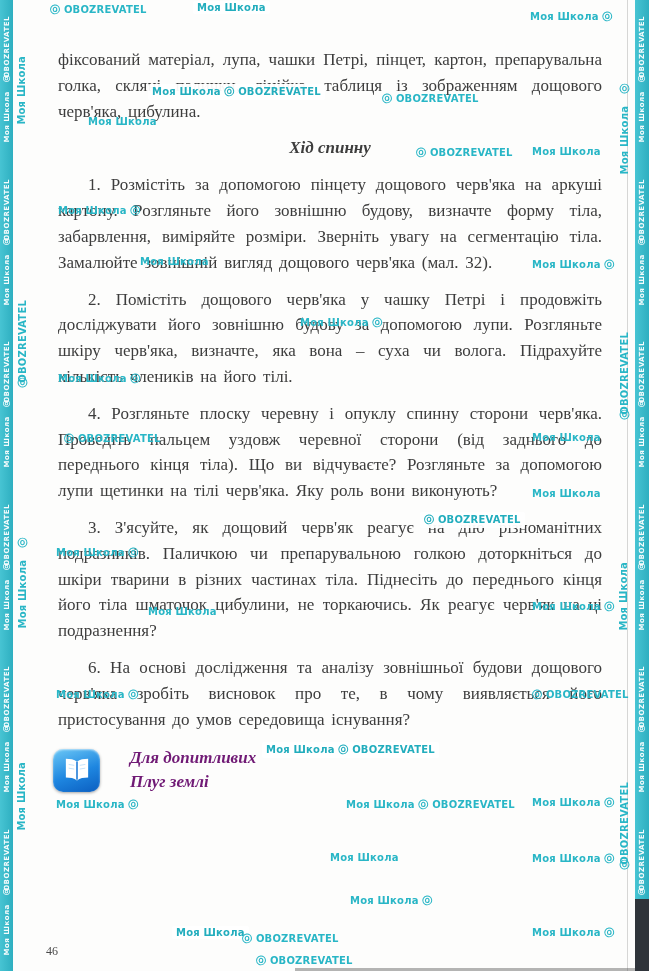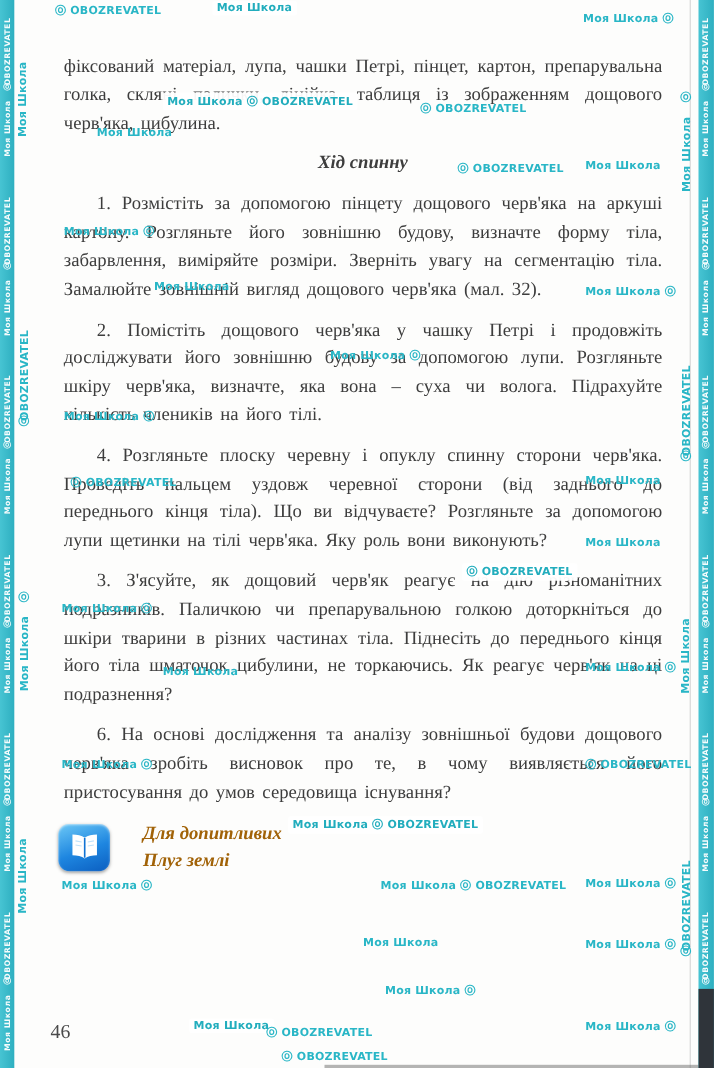--- a/index.html
+++ b/index.html
@@ -35,22 +35,22 @@
     color:#3d3d3d;margin:6px 0 5px;line-height:26px;
   }
   
   .extra{display:flex;align-items:center;gap:30px;margin:14px 0 8px 6px;}
   .book-badge{
     width:47px;height:43px;border-radius:10px;flex:0 0 auto;
     background:linear-gradient(160deg,#6cc8f6 0%,#1e86e0 55%,#0b5ec0 100%);
     box-shadow:inset 0 1px 2px rgba(255,255,255,.6),0 1px 3px rgba(0,0,0,.35);
     display:flex;align-items:center;justify-content:center;
   }
-  .extra-title{font-size:17px;font-weight:bold;font-style:italic;color:#a16207;line-height:24px;}
-  .page-num{position:absolute;left:46px;bottom:22px;font-size:18px;color:#4a4a4a;z-index:1;}
+  .extra-title{font-size:17px;font-weight:bold;font-style:italic;color:#701a75;line-height:24px;}
+  .page-num{position:absolute;left:46px;bottom:12px;font-size:12px;color:#4a4a4a;z-index:1;}
   
   .wm{
     position:absolute;font-family:"DejaVu Sans",sans-serif;font-size:10px;font-weight:bold;
     color:#29b6c6;white-space:nowrap;z-index:3;letter-spacing:.2px;
   }
   .wm.chip{background:rgba(255,255,255,.95);padding:1px 4px;border-radius:2px;color:#22adbd;}
   .wm.vert{writing-mode:vertical-rl;transform:rotate(180deg);}
 </style>
 </head>
 <body>

